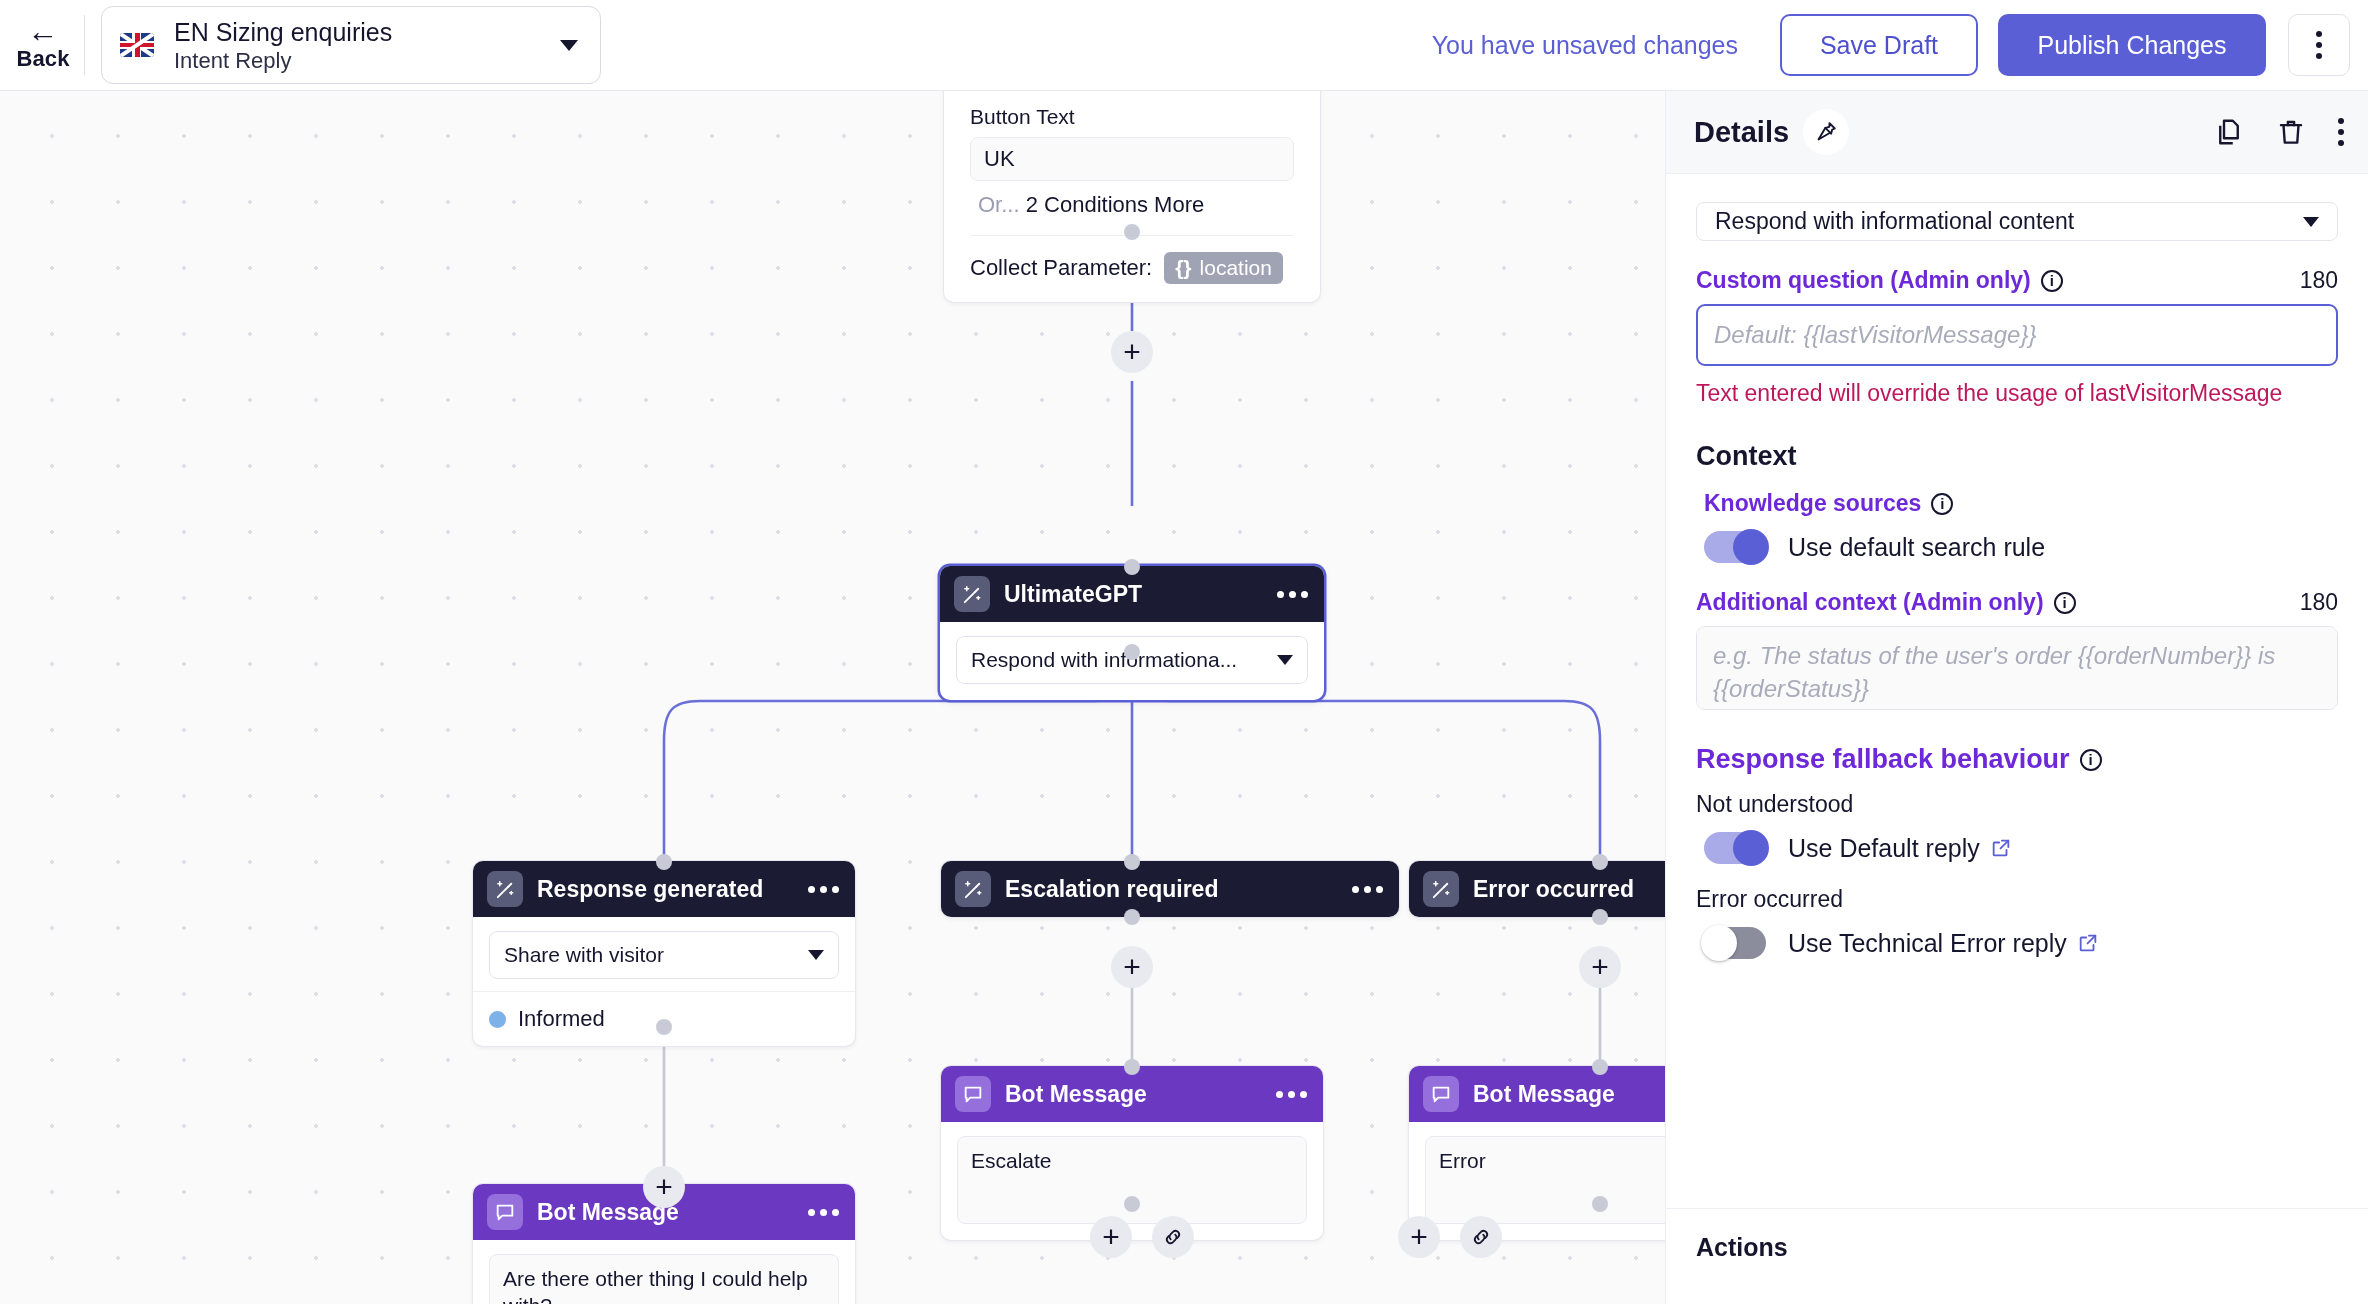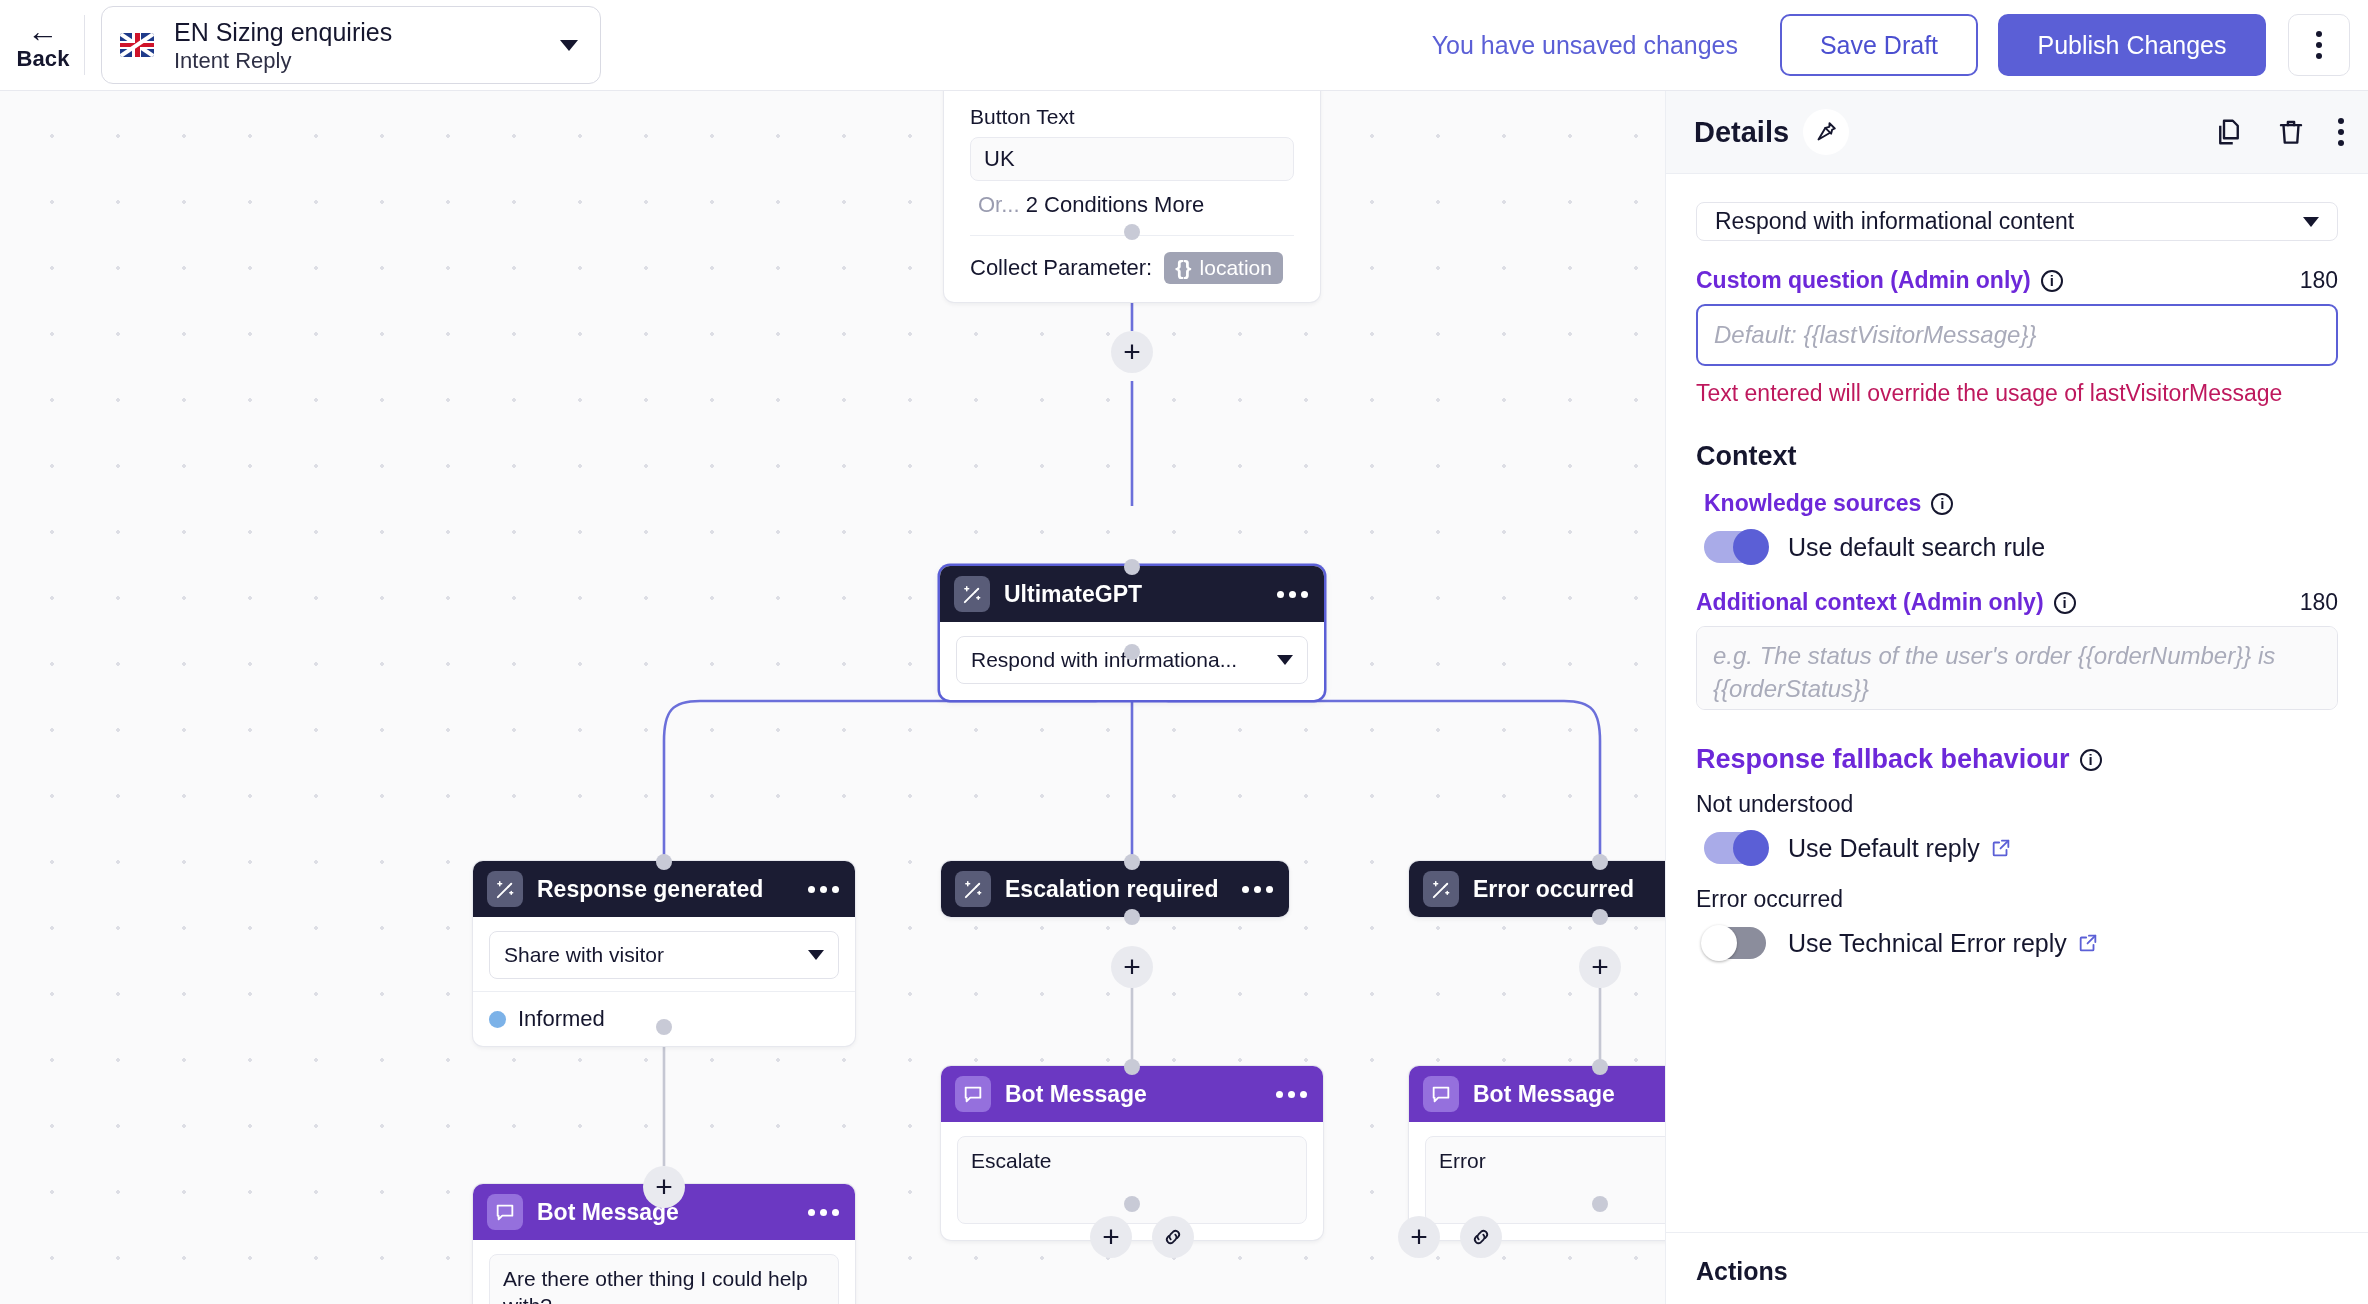--- a/index.html
+++ b/index.html
@@ -218,21 +218,21 @@
   .toggle-row { display: flex; align-items: center; gap: 22px; margin: 14px 0 0 8px; }
   .switch { width: 62px; height: 32px; border-radius: 17px; position: relative; flex: 0 0 auto; cursor: pointer; }
   .switch.on { background: #a9abe8; }
   .switch.off { background: #8b8d9c; }
   .knob { position: absolute; top: -2px; width: 36px; height: 36px; border-radius: 50%; }
   .switch.on .knob { right: -3px; background: #5b5fd6; }
   .switch.off .knob { left: -3px; background: #ffffff; box-shadow: 0 1px 3px rgba(0,0,0,.3); }
   .toggle-label { font-size: 25px; color: #15162e; display: flex; align-items: center; gap: 10px; }
 
   .panel-foot {
-    flex: 0 0 auto; border-top: 1px solid #eceef3; padding: 24px 30px 0 30px; height: 72px;
+    flex: 0 0 auto; border-top: 1px solid #eceef3; padding: 24px 30px 0 30px; height: 96px;
     background: #fff;
   }
   .actions-title { font-size: 25px; font-weight: 700; color: #15162e; }
 </style>
 </head>
 <body>
 
 <div class="app">
 
   <div class="topbar">
@@ -369,21 +369,21 @@
         <span class="dot-blue"></span>
         <span>Informed</span>
       </div>
     </div>
     <div class="port" style="left:656px; top:763px;"></div>
     <div class="port" style="left:656px; top:928px;"></div>
     <div class="plus-btn" style="left:643px; top:1075px;">
       <span>+</span>
     </div>
 
-    <div class="node" style="left:941px; top:770px; width:348px;">
+    <div class="node" style="left:941px; top:770px; width:458px;">
       <div class="node-head dark">
         <span class="node-ico">
           <svg width="23" height="23" viewBox="0 0 24 24" fill="none" stroke="#fff" stroke-width="2" stroke-linecap="round">
             <path d="M4 20 L15 9"></path>
               <path d="M15 9 L18 6"></path>
             <path d="M6 4 L6 8 M4 6 L8 6" stroke-width="1.6"></path>
             <path d="M18 14 L18 17 M16.5 15.5 L19.5 15.5" stroke-width="1.6"></path>
           </svg>
         </span>
         <span class="node-title">Escalation required</span>

